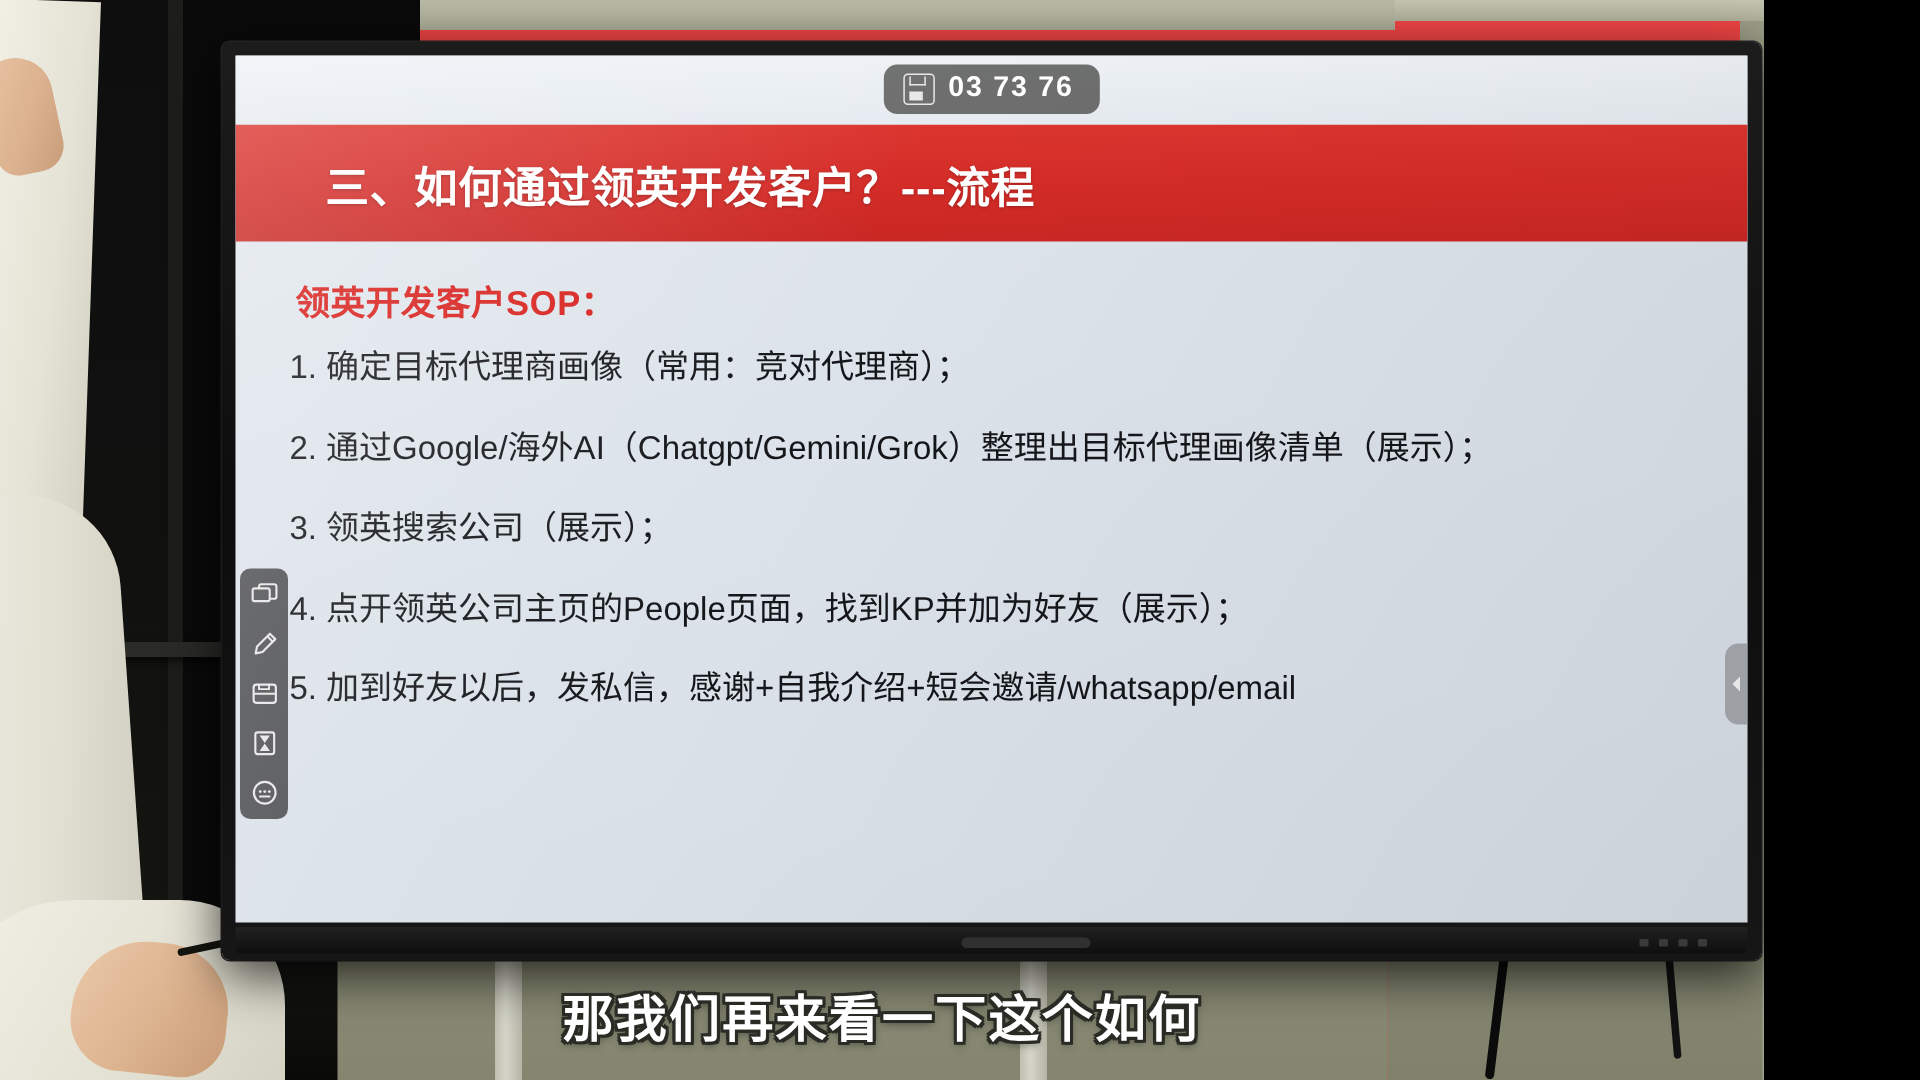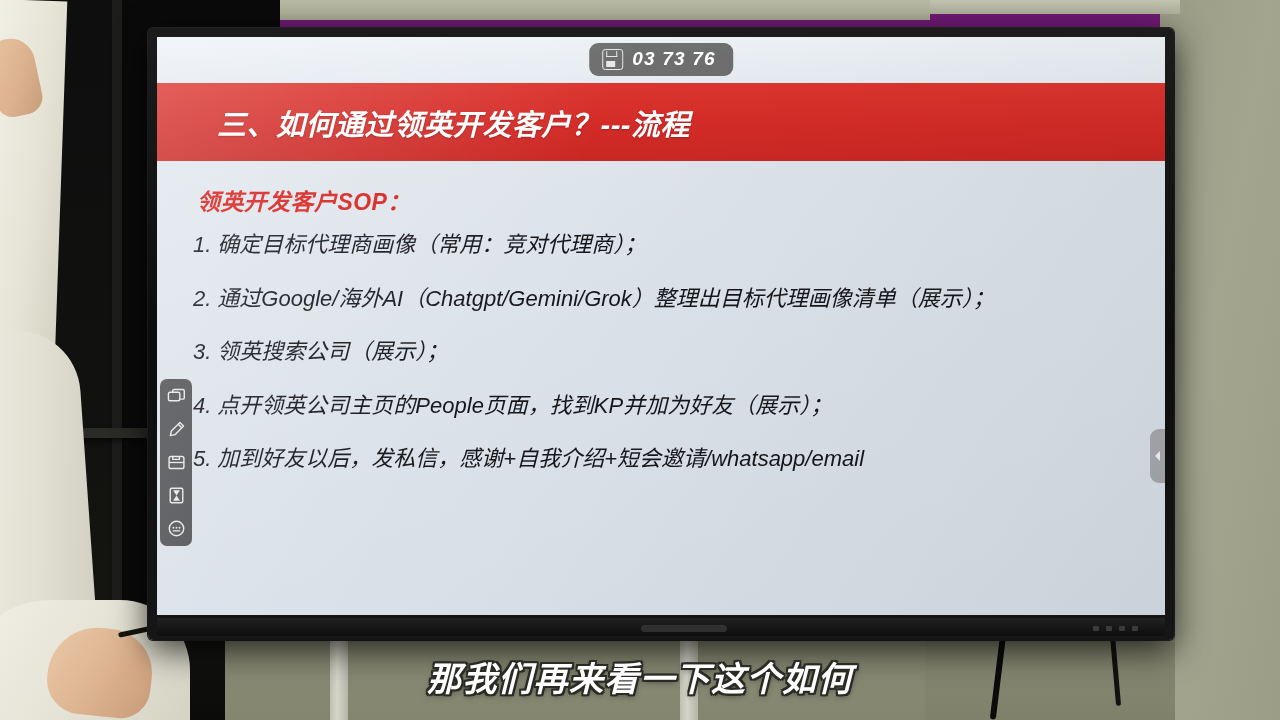--- a/index.html
+++ b/index.html
@@ -6,25 +6,24 @@
   html, body {
     margin: 0;
     padding: 0;
     background: #000;
   }
   body {
     font-family: "Liberation Sans", "DejaVu Sans", sans-serif;
   }
   #stage {
     position: relative;
-    width: 1280px;
+    width: 1176px;
     height: 720px;
     overflow: hidden;
-    background: #701a75;
-    font-style: italic;
+    background: #ef4444;
   }
 
   
   .wall-right {
     position: absolute;
     left: 1160px; top: 0;
     width: 120px; height: 720px;
     background: linear-gradient(100deg, #9a9c86 0%, #a3a58f 45%, #9b9d87 100%);
   }
   .wall-top-strip {

